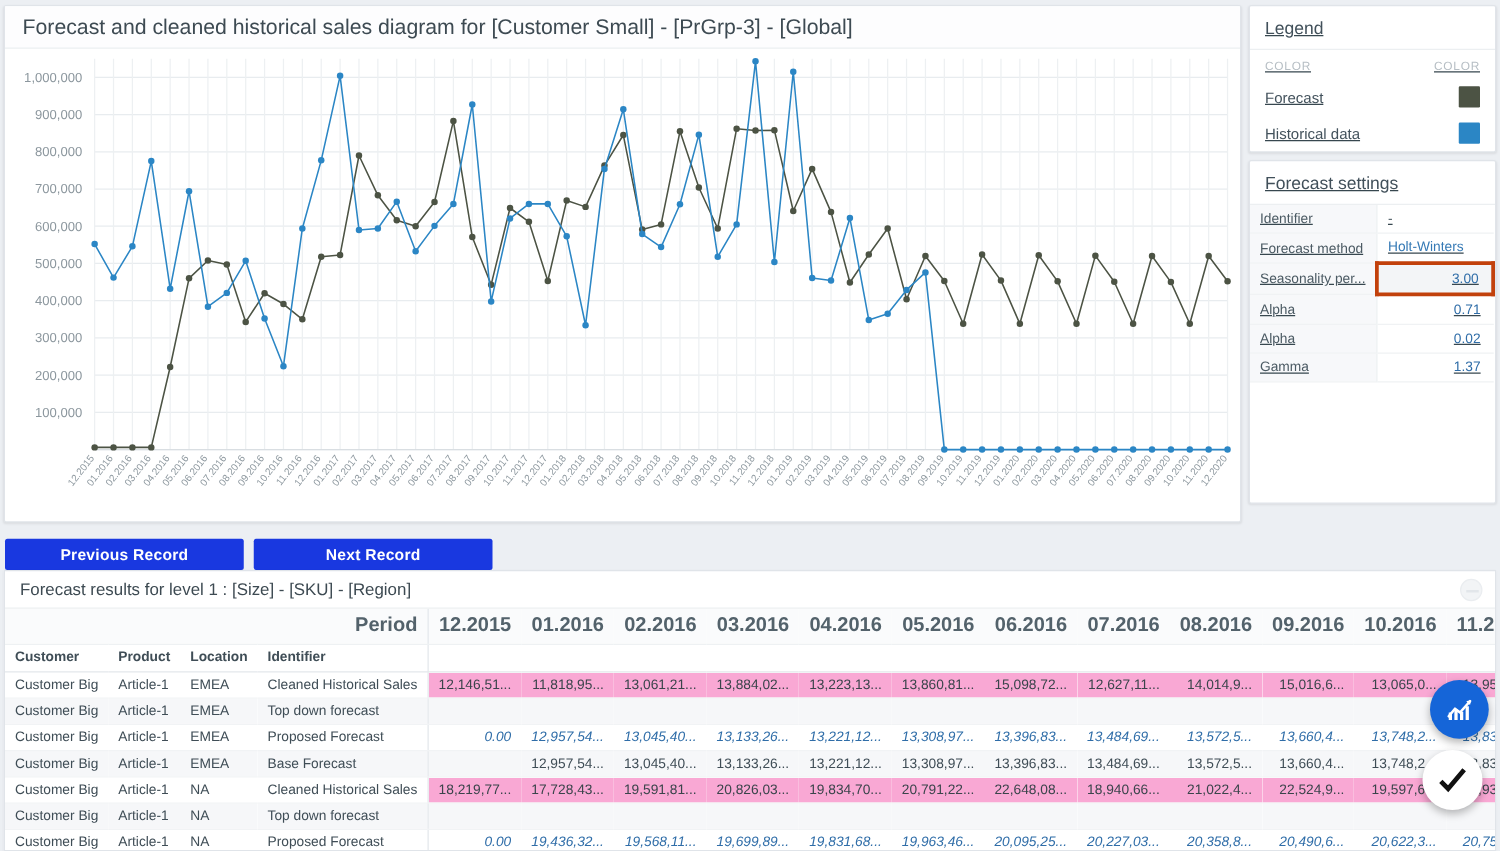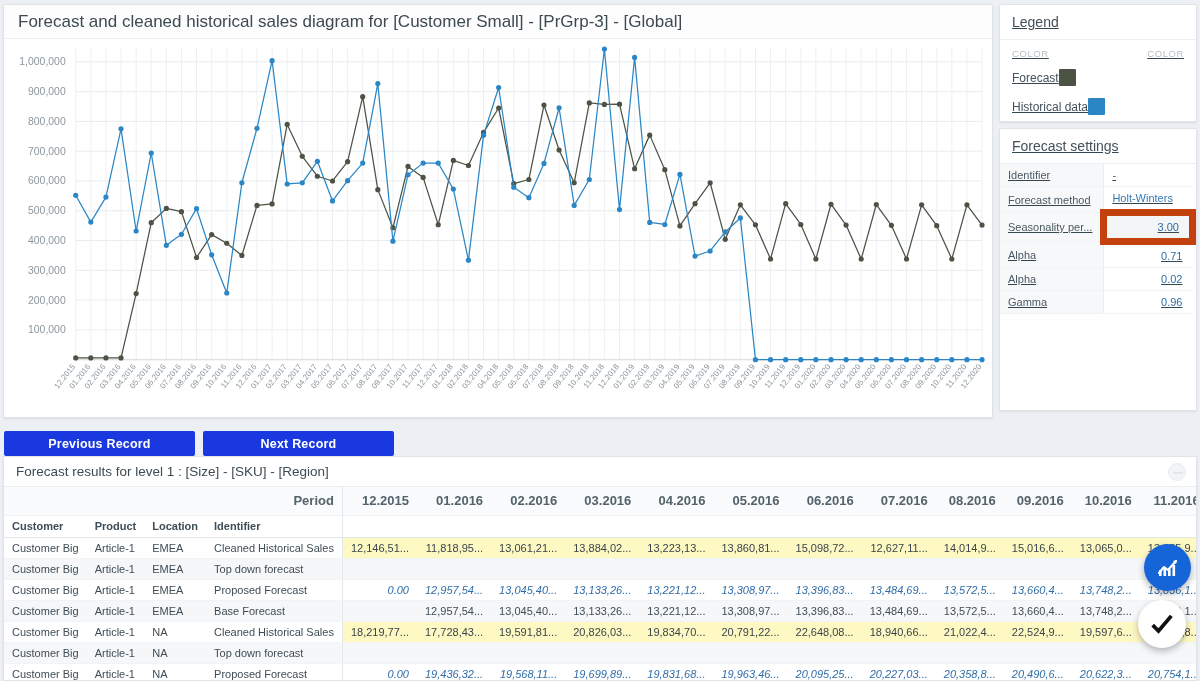--- a/index.html
+++ b/index.html
@@ -73,20 +73,21 @@
     display: flex;
     justify-content: space-between;
     padding: 8px 12px 4px 12px;
     font-size: 9.5px;
     letter-spacing: .6px;
     color: #b6bec4;
   }
   .legend-row {
     display: flex;
     align-items: center;
+    justify-content: space-between;
     padding: 6px 12px;
     font-size: 12px;
     color: #43525c;
   }
   .swatch { width: 17px; height: 17px; border-radius: 1px; }
 
   .settings-table { width: 100%; border-collapse: collapse; }
   .settings-table tr { border-bottom: 1px solid #f0f2f4; }
   .settings-table td {
     padding: 5px 8px;
@@ -99,21 +100,21 @@
     background: #f7f8fa;
     border-right: 1px solid #eceff1;
     white-space: nowrap;
     overflow: hidden;
   }
   .settings-table td.v { color: #4b5a63; }
   .settings-table td.v.num { text-align: right; color: #2f6da8; padding-right: 10px; }
   .settings-table td.v.link { color: #3579b5; }
   .settings-table td.v.boxed {
     background: #f3f5f7;
-    border: 7px solid #c2410c;
+    border: 3px solid #c2410c;
     text-align: right;
     color: #2f6da8;
     padding-right: 10px;
   }
   .settings-filler { height: 96px; }
 
   
   .btn-bar {
     position: absolute;
     top: 422px; left: 0;
@@ -174,21 +175,21 @@
 
   .grid-wrap { position: relative; width: 1194px; height: 194px; overflow: hidden; }
   .grid { border-collapse: collapse; table-layout: fixed; font-size: 11px; }
   .grid td, .grid th { padding: 0; }
 
   .r-period {
     height: 28px;
     background: #fafbfc;
   }
   .r-period td {
-    font-size: 13px;
+    font-size: 16px;
     color: #53626b;
     font-weight: bold;
     padding: 0 8px;
     border-bottom: 1px solid #eef1f3;
   }
   .r-head { height: 22px; background: #ffffff; }
   .r-head td {
     font-size: 11px;
     color: #3f4d56;
     font-weight: bold;
@@ -199,21 +200,21 @@
   .row td {
     padding: 0 8px;
     white-space: nowrap;
     overflow: hidden;
     color: #3f4d56;
     border-bottom: 1px solid #f1f3f5;
   }
   .row.alt td { background: #f6f7f9; }
   .row td.num { text-align: right; }
   .row td.num.blue { color: #2f6da8; font-style: italic; }
-  .row.hl td.num { background: #fef9c3; color: #3a444b; }
+  .row.hl td.num { background: #f9a8d4; color: #3a444b; }
   .col-c { width: 78px; }
   .col-p { width: 48px; margin-left: 25px; }
   .col-l { width: 46px; }
   .col-i { width: 172px; }
   .col-v { width: 60px; }
   .sep { border-right: 1px solid #e4e8eb !important; }
 
   
   .fab {
     position: absolute;
@@ -679,21 +680,21 @@
               <tr>
                 <td class="k">Alpha</td>
                 <td class="v num">0.71</td>
               </tr>
               <tr>
                 <td class="k">Alpha</td>
                 <td class="v num">0.02</td>
               </tr>
               <tr>
                 <td class="k">Gamma</td>
-                <td class="v num">0.96</td>
+                <td class="v num">1.37</td>
               </tr>
             </tbody>
         </table>
         <div class="settings-filler"></div>
       </div>
 
     </div>
   </div>
 
   <div class="btn-bar">

